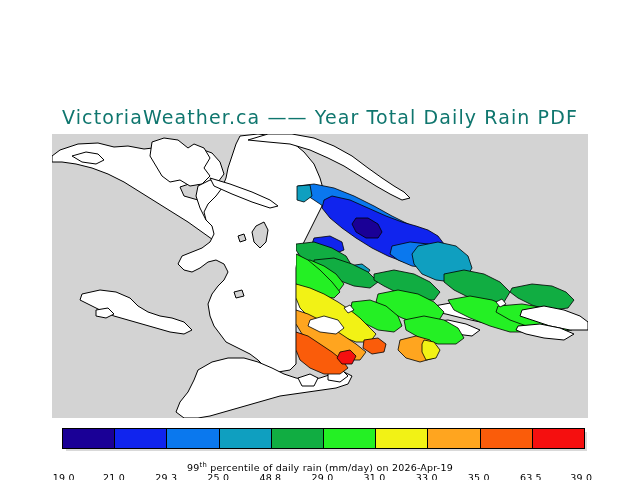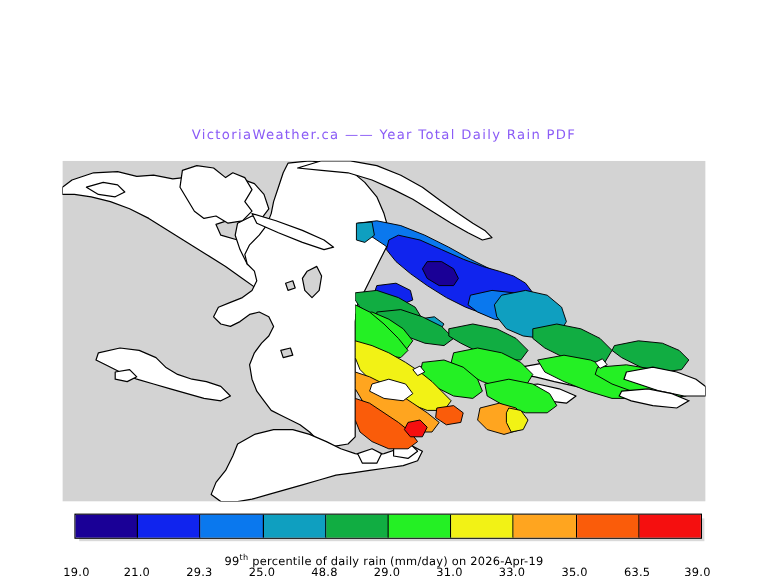--- a/index.html
+++ b/index.html
@@ -20,23 +20,23 @@
     height: 480px;
     background: #ffffff;
   }
   #map-title {
     position: absolute;
     left: 0;
     top: 106px;
     width: 640px;
     text-align: center;
     font-family: "DejaVu Sans", sans-serif;
-    font-size: 11px;
+    font-size: 19px;
     letter-spacing: 1.1px;
-    color: #8b5cf6;
+    color: #0f766e;
     white-space: pre;
   }
   #map-panel {
     position: absolute;
     left: 52px;
     top: 134px;
     width: 536px;
     height: 284px;
   }
   #map-svg {

